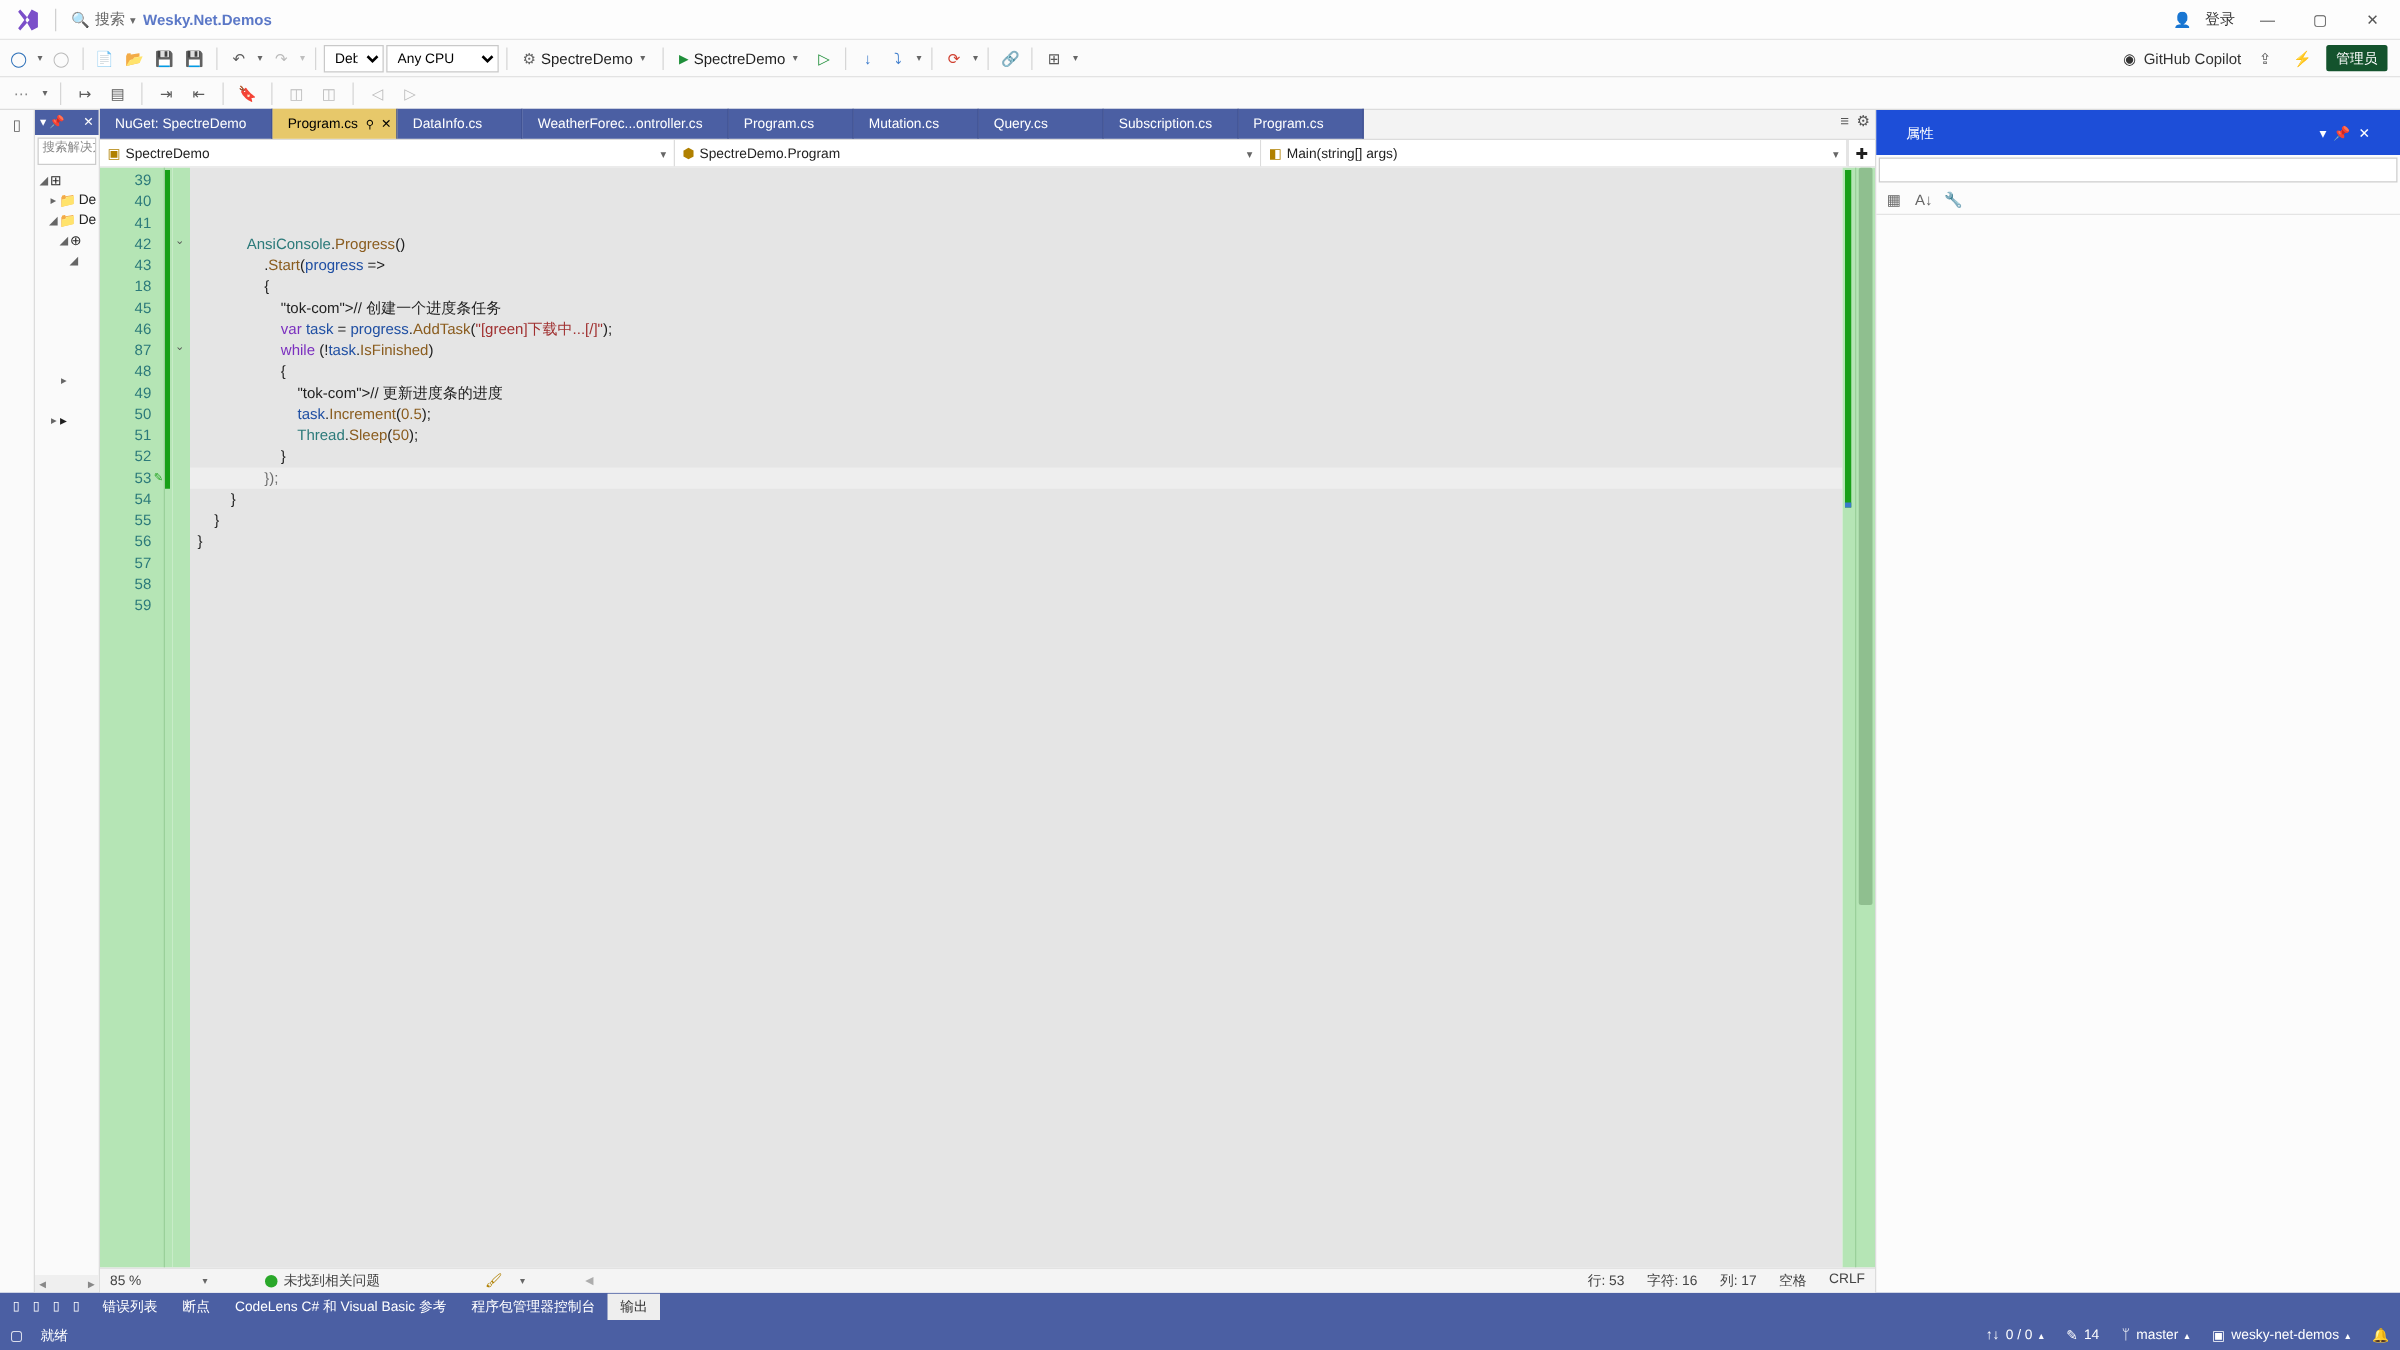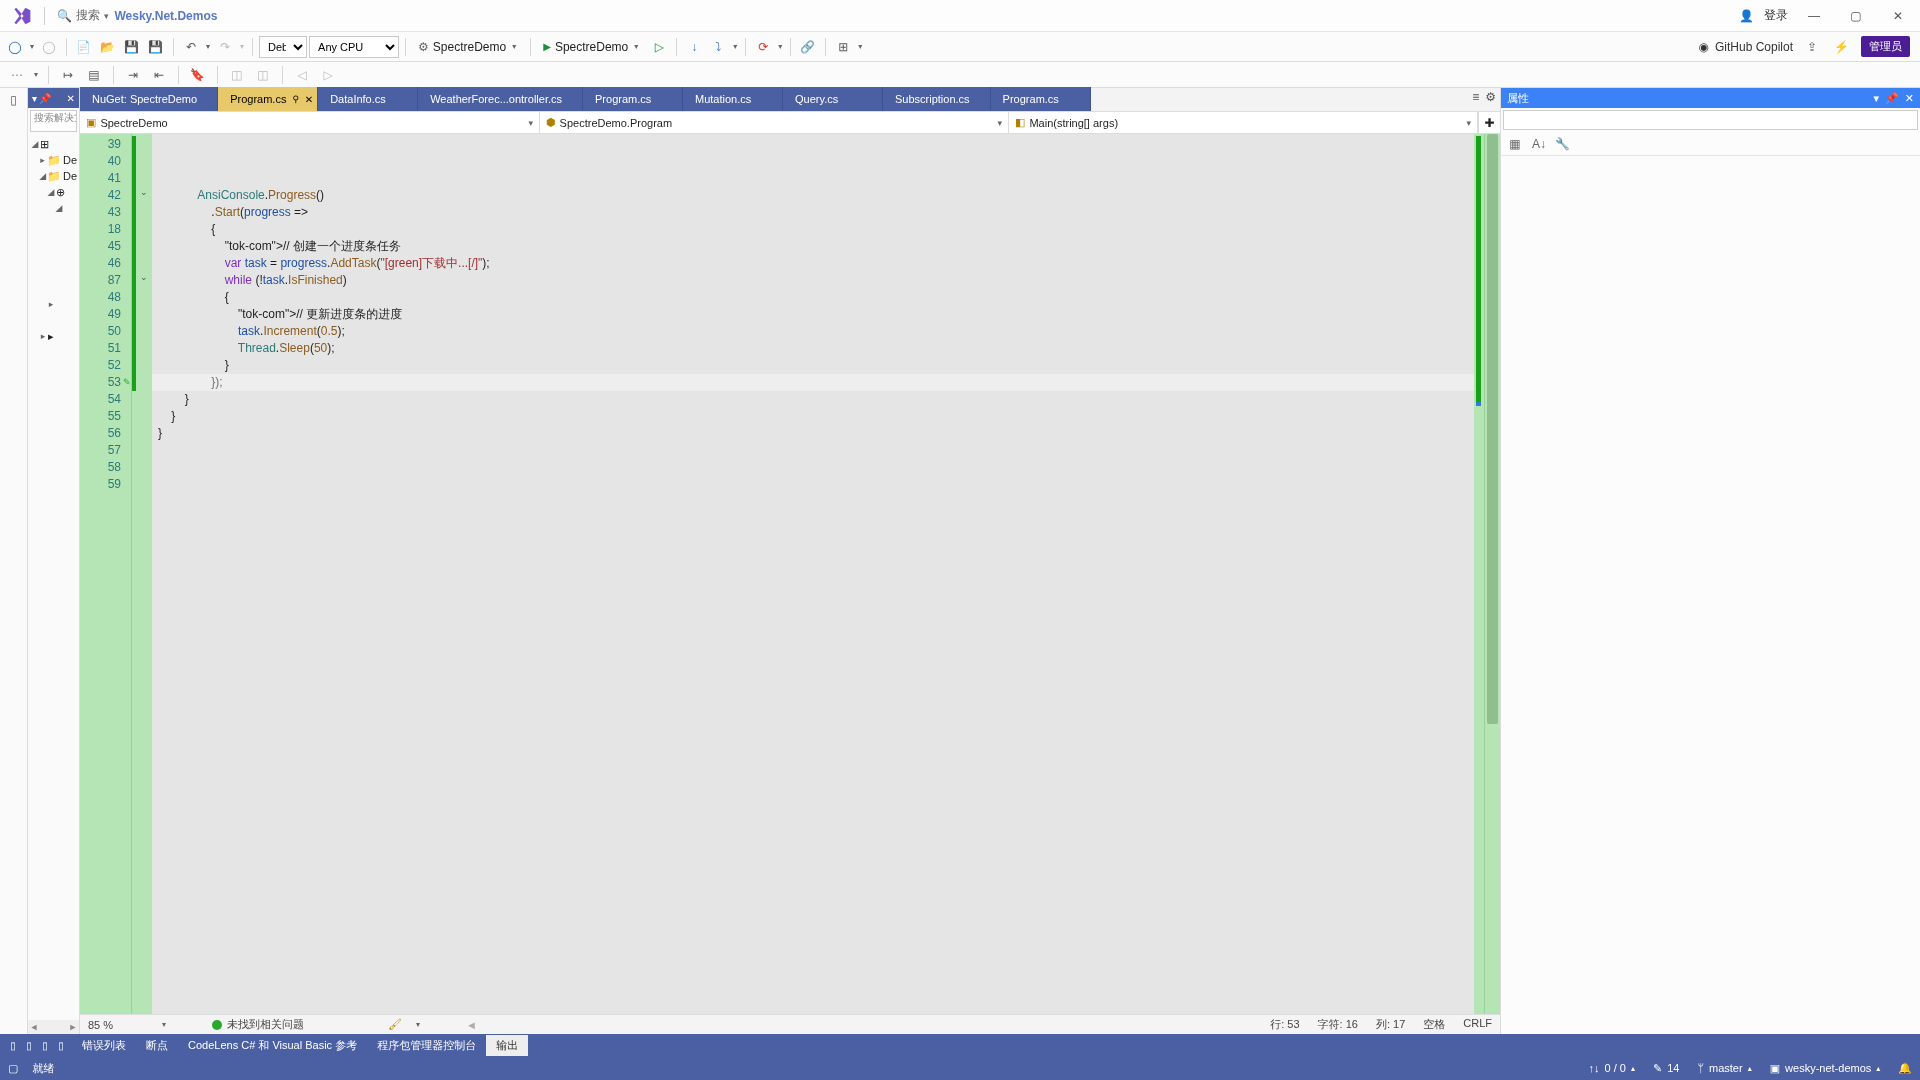--- a/index.html
+++ b/index.html
@@ -26,21 +26,21 @@
 .tb-btn.blue { color:#2c6fb8; }
 .tb-sep { width:1px; height:18px; background:#d6d6d6; margin:0 4px; }
 .tb-select { height:22px; border:1px solid #c9c9c9; background:#fff; font-size:11px; padding:0 4px; }
 .tb-select.cfg { width:48px; }
 .tb-select.plat { width:90px; }
 .tb-run { display:flex; align-items:center; gap:4px; padding:0 6px; height:24px; }
 .tb-run .tri { color:#1f8f3a; font-size:10px; }
 .tb-chev { font-size:8px; color:#666; padding:0 2px; }
 .toolbar-right { margin-left:auto; display:flex; align-items:center; gap:8px; padding-right:6px; }
 .copilot { display:flex; align-items:center; gap:6px; color:#333; }
-.admin-badge { background:#4c1d95; color:#fff; padding:3px 8px; border-radius:2px; font-size:11px; }
+.admin-badge { background:#14532d; color:#fff; padding:3px 8px; border-radius:2px; font-size:11px; }
 
 
 .toolbar2 { height:26px; background:#fbfbfb; border-bottom:1px solid #dcdcdc; display:flex; align-items:center; padding:0 6px; gap:4px; }
 
 
 .main { display:flex; height:calc(1080px - 32px - 30px - 26px - 22px - 24px); }
 
 
 .left-rail { width:28px; background:#fafafa; border-right:1px solid #dcdcdc; display:flex; flex-direction:column; align-items:center; padding-top:2px; gap:4px; }
 .left-rail .rail-ico { width:22px; height:20px; display:flex; align-items:center; justify-content:center; color:#5a5a5a; }
@@ -95,21 +95,21 @@
 
 .editor-status { height:20px; background:#f4f4f4; border-top:1px solid #dcdcdc; display:flex; align-items:center; padding:0 8px; font-size:11px; color:#444; gap:12px; }
 .editor-status .zoom { width:60px; }
 .editor-status .brush { color:#b08000; }
 .editor-status .issues { display:flex; align-items:center; gap:5px; }
 .editor-status .circ { width:10px; height:10px; border-radius:50%; background:#2aa82a; }
 .editor-status .right { margin-left:auto; display:flex; gap:18px; }
 
 
 .props-panel { width:420px; background:#fcfcfc; border-left:1px solid #dcdcdc; display:flex; flex-direction:column; }
-.props-header { height:20px; background:#3b82f6; color:#fff; font-size:11px; display:flex; align-items:center; padding:0 6px; }
+.props-header { height:36px; background:#1d4ed8; color:#fff; font-size:11px; display:flex; align-items:center; padding:0 24px; }
 .props-header .hdr-right { margin-left:auto; display:flex; gap:6px; }
 .props-combo { height:20px; border:1px solid #ccc; margin:2px; background:#fff; }
 .props-toolbar { height:24px; display:flex; align-items:center; padding:0 4px; gap:4px; border-bottom:1px solid #e4e4e4; }
 .props-toolbar .pt-btn { width:20px; height:20px; display:flex; align-items:center; justify-content:center; color:#666; }
 
 
 .output-tabs { height:22px; background:#4b5fa3; display:flex; align-items:center; padding:0 2px; }
 .out-tab { padding:3px 10px; font-size:11px; color:#fff; }
 .out-tab.active { background:#eeeeee; color:#333; }
 .out-left-ico { display:flex; align-items:center; gap:2px; padding:0 4px; }

